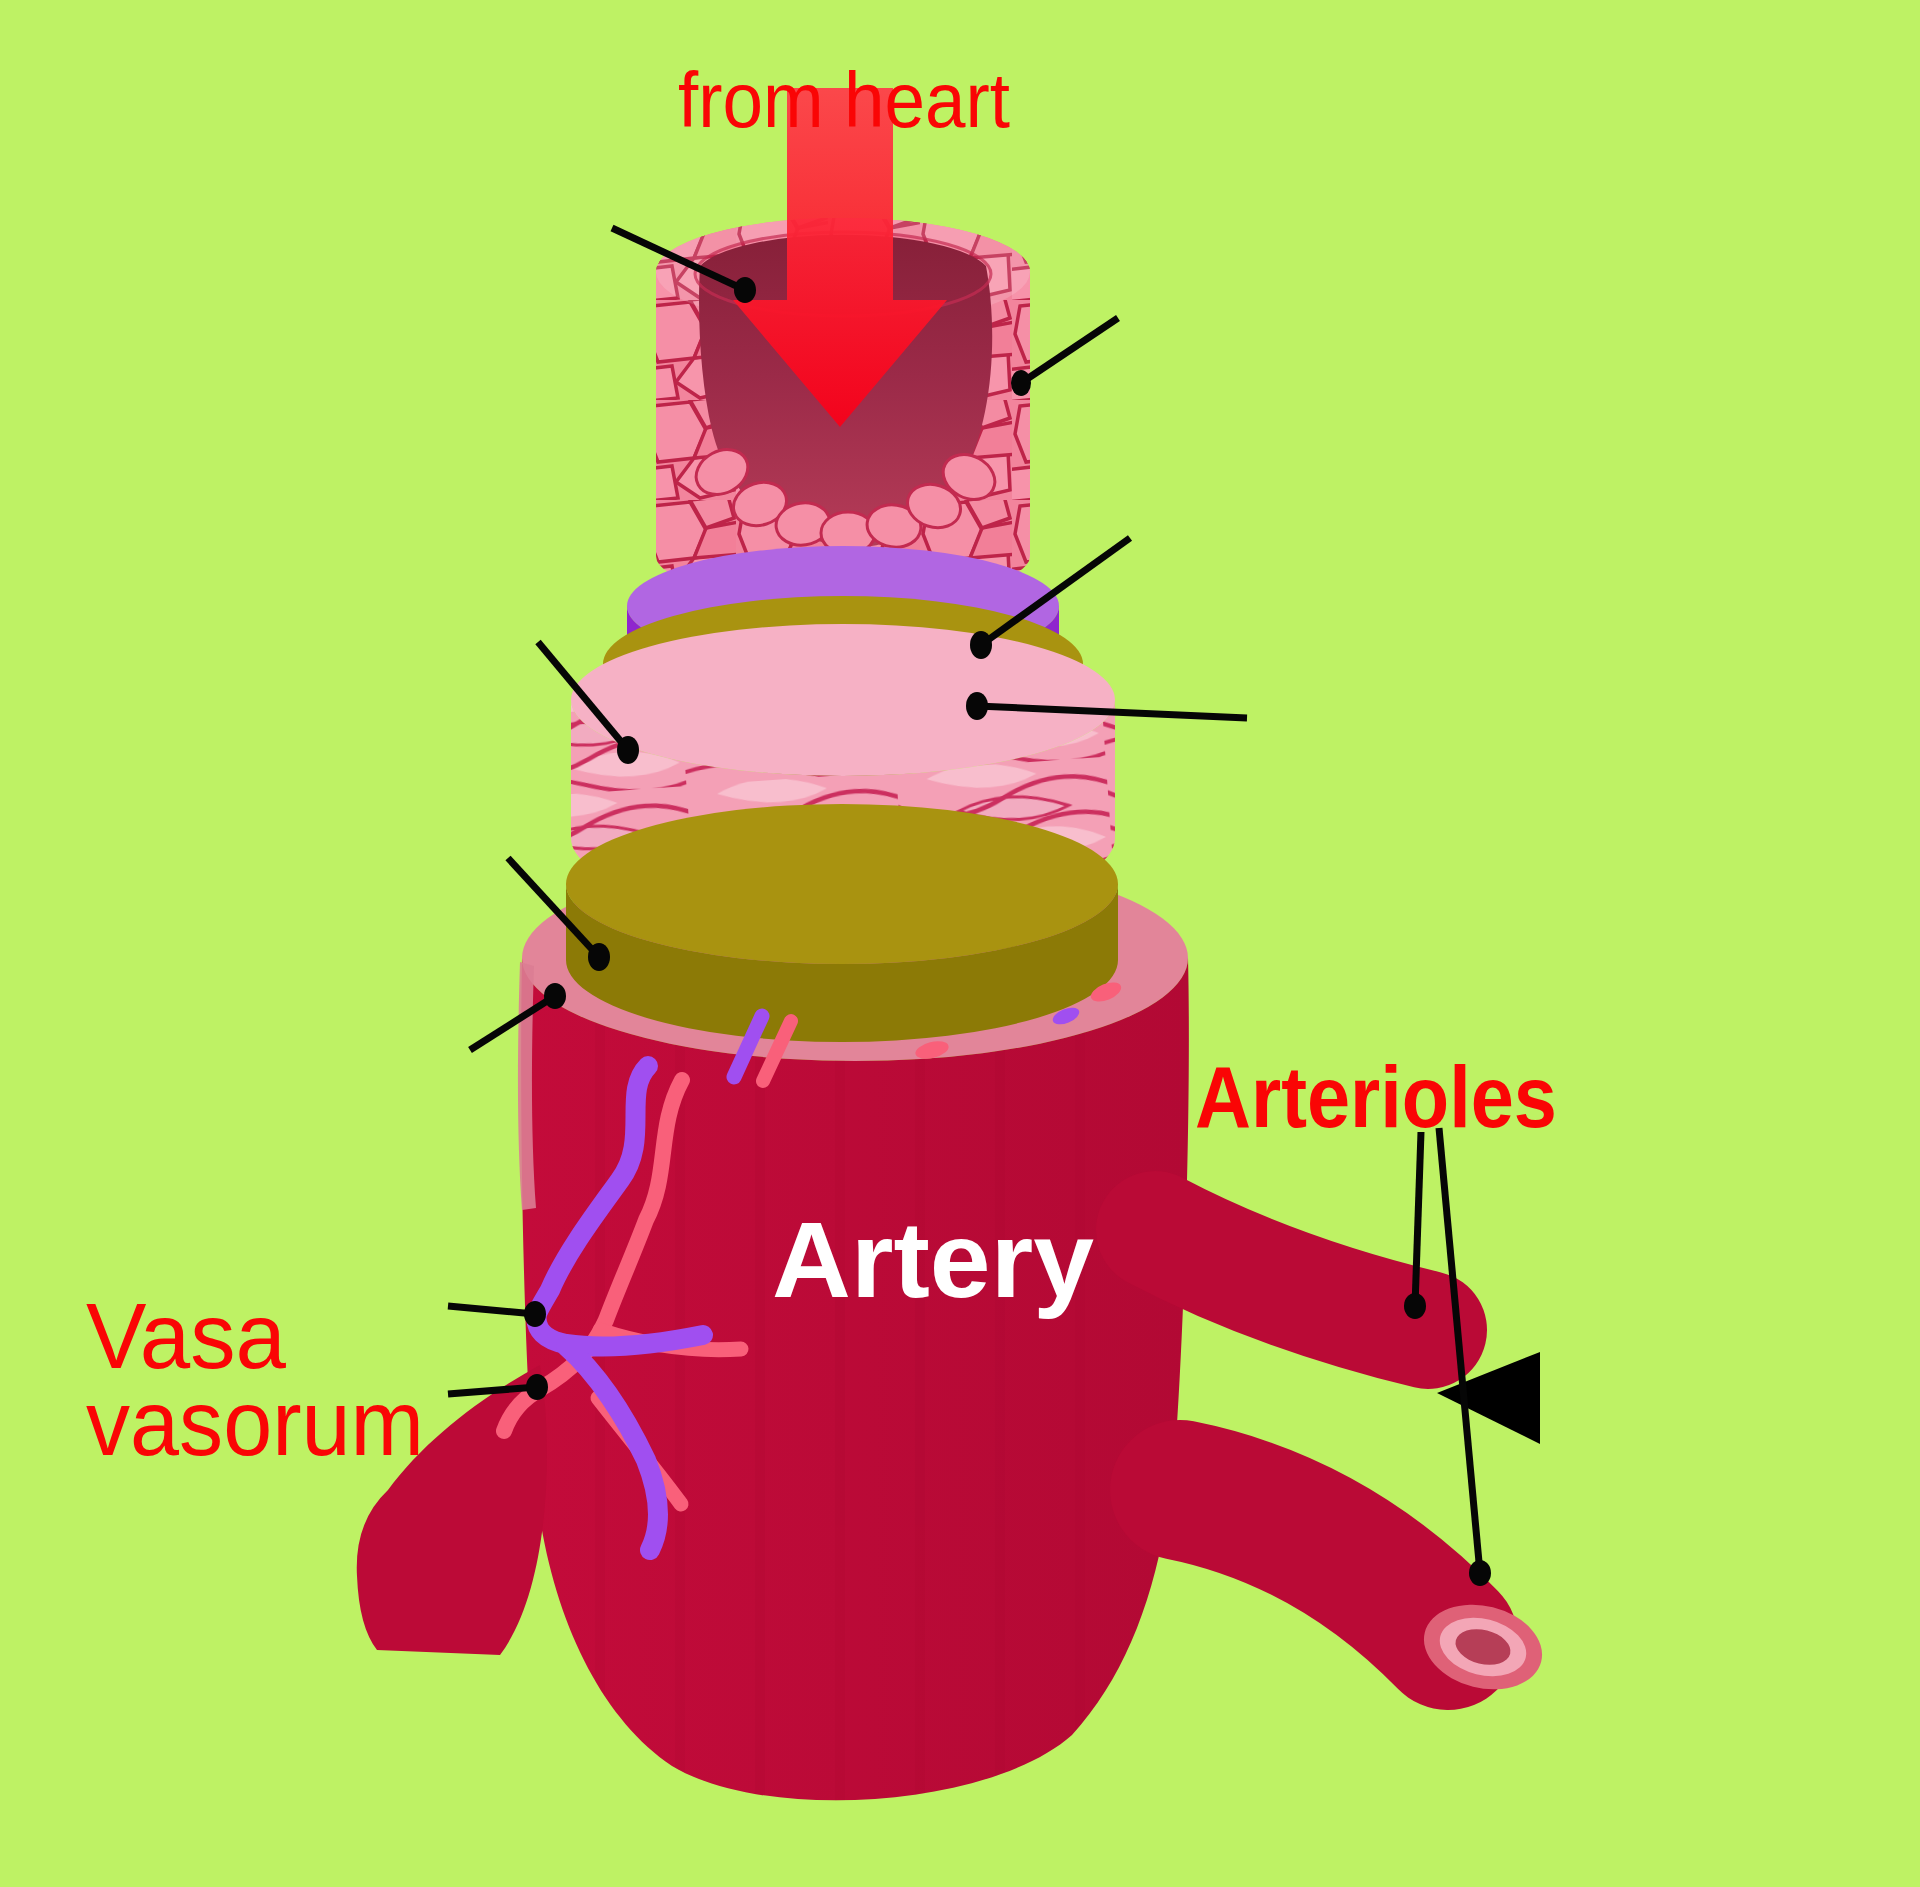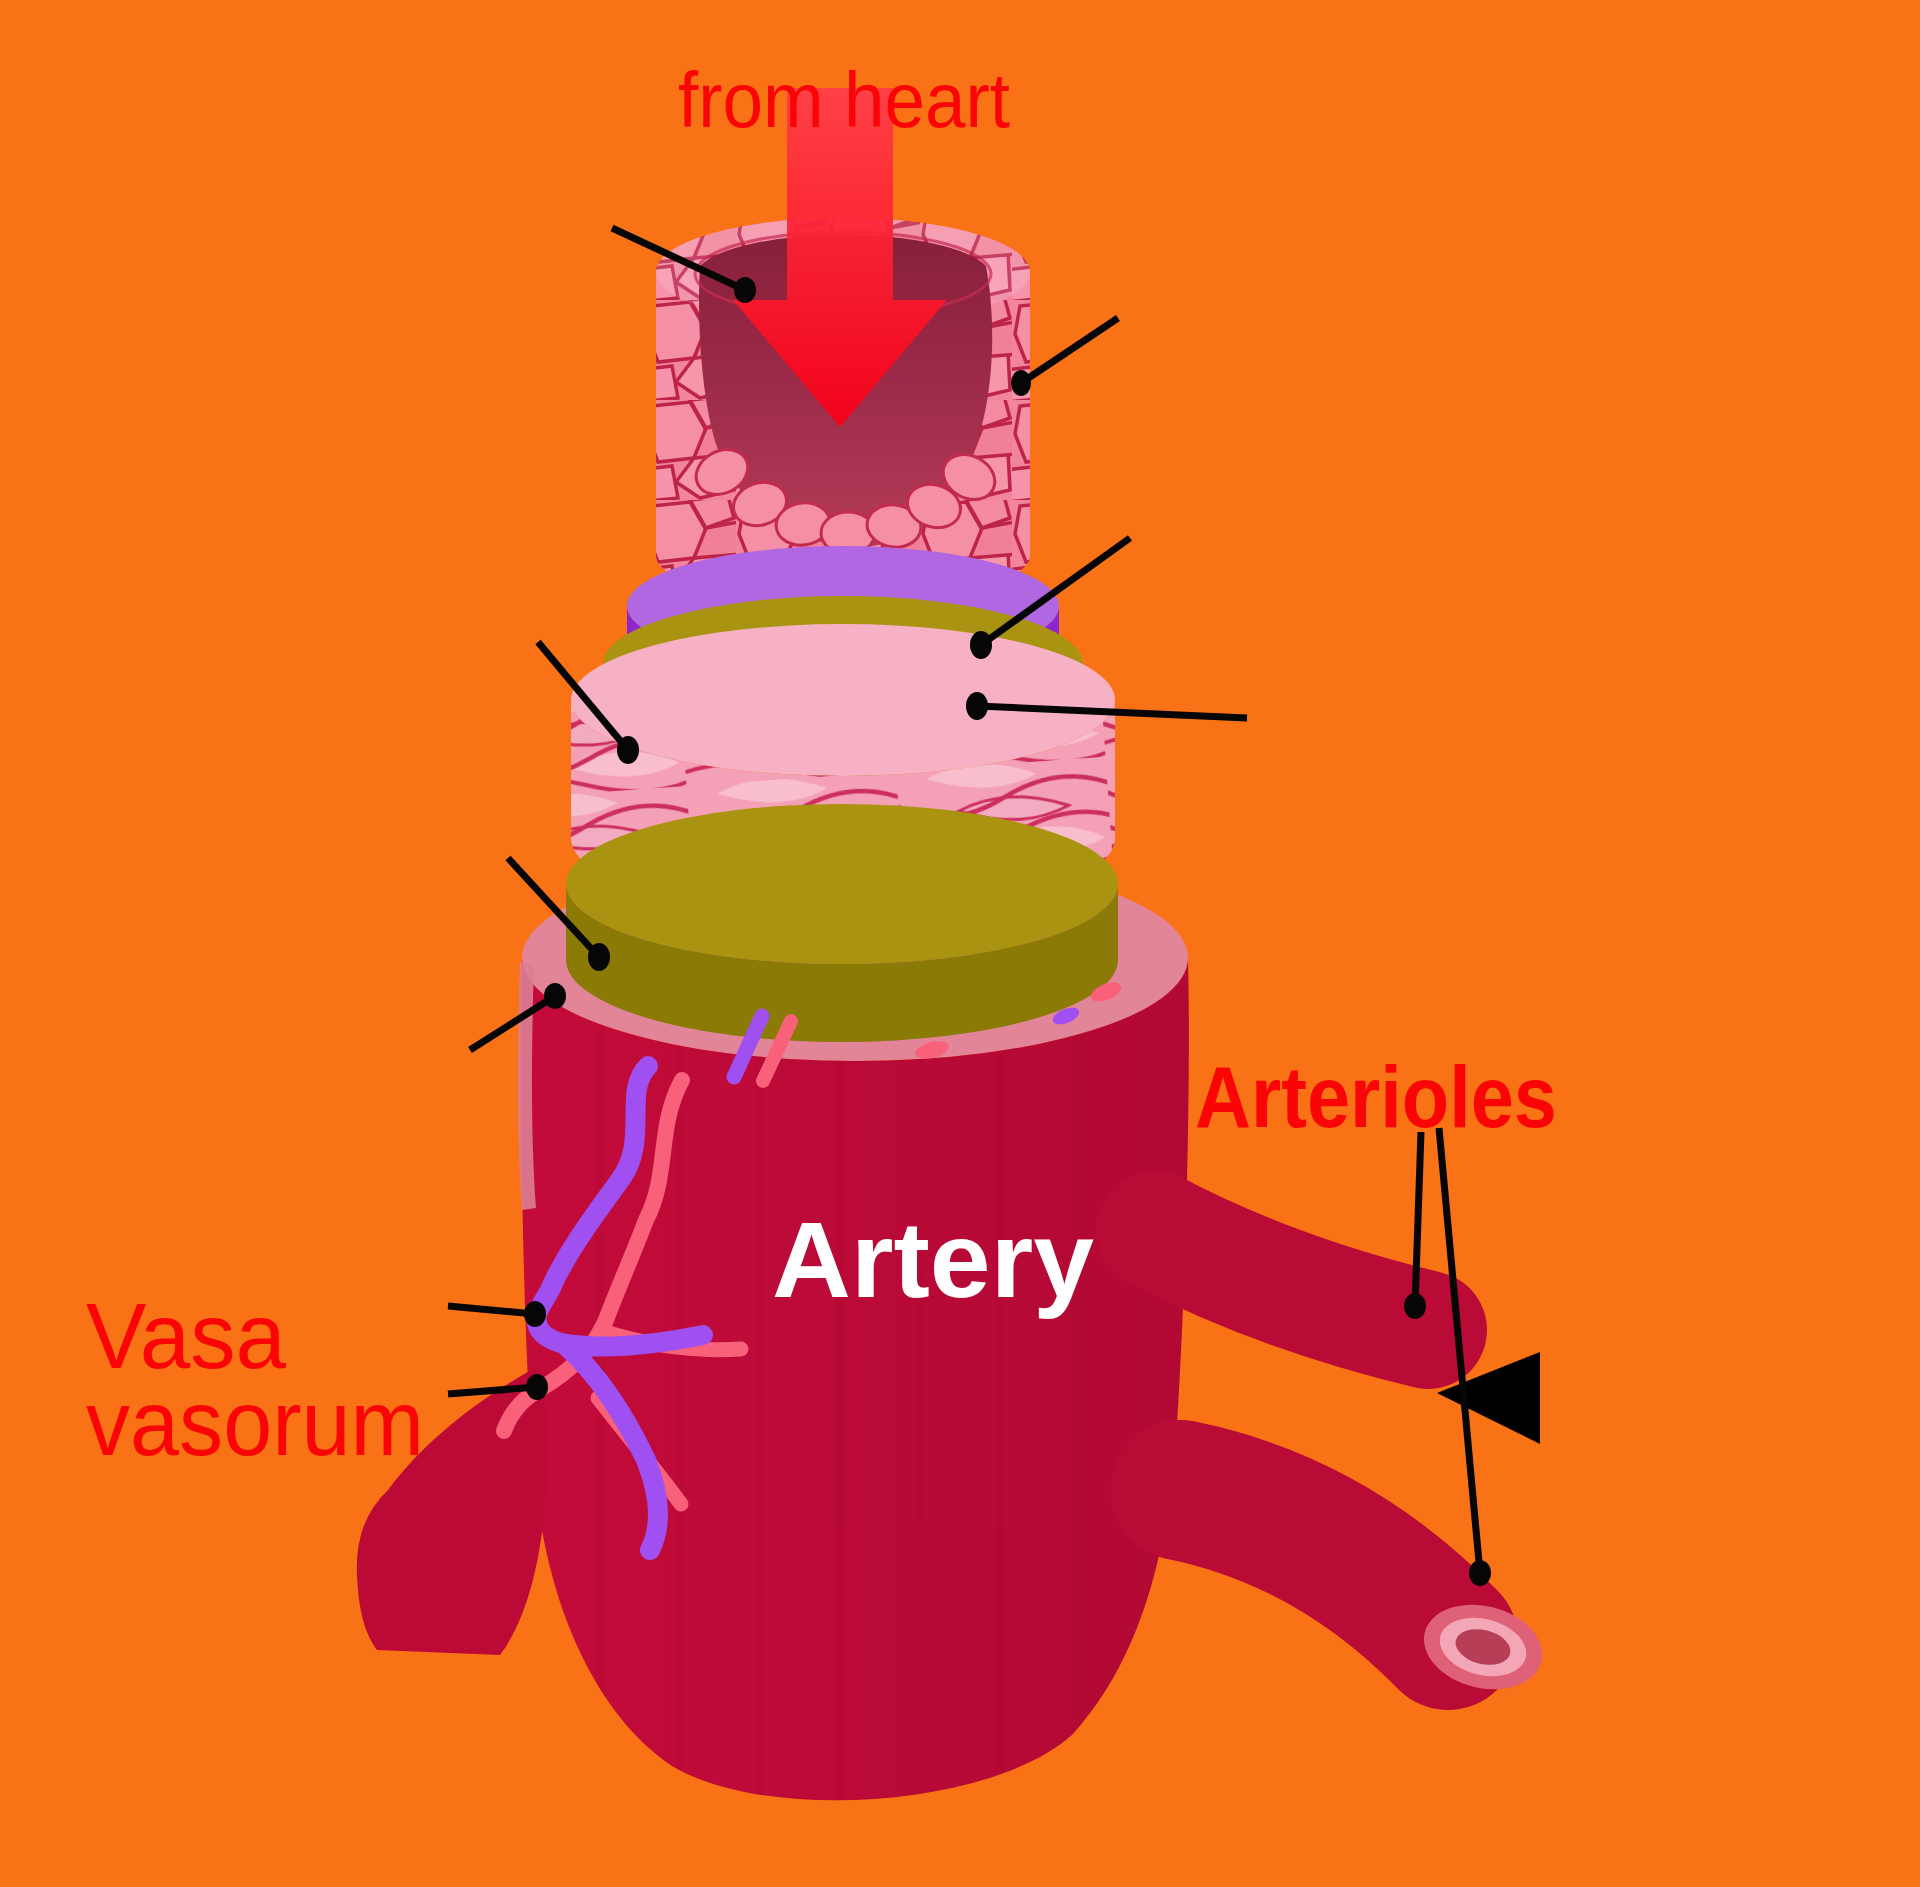--- a/index.html
+++ b/index.html
@@ -1,16 +1,16 @@
 <!DOCTYPE html>
 <html><head>
 <meta charset="utf-8">
 <style>
   html,body{margin:0;padding:0;background:#000;}
-  .stage{position:relative;width:1920px;height:1887px;background:#f97316;overflow:hidden;}
+  .stage{position:relative;width:1920px;height:1887px;background:#bef264;overflow:hidden;}
   svg{display:block;}
   text{font-family:"Liberation Sans","DejaVu Sans",sans-serif;}
   .lbl-red{fill:#fa0505;font-size:78px;}
   .lbl-red-big{fill:#fa0505;font-size:92px;}
   .lbl-red-bold{fill:#fa0505;font-size:88px;font-weight:bold;}
   .lbl-white-bold{fill:#ffffff;font-size:108px;font-weight:bold;}
 </style>
 </head>
 <body>
 

